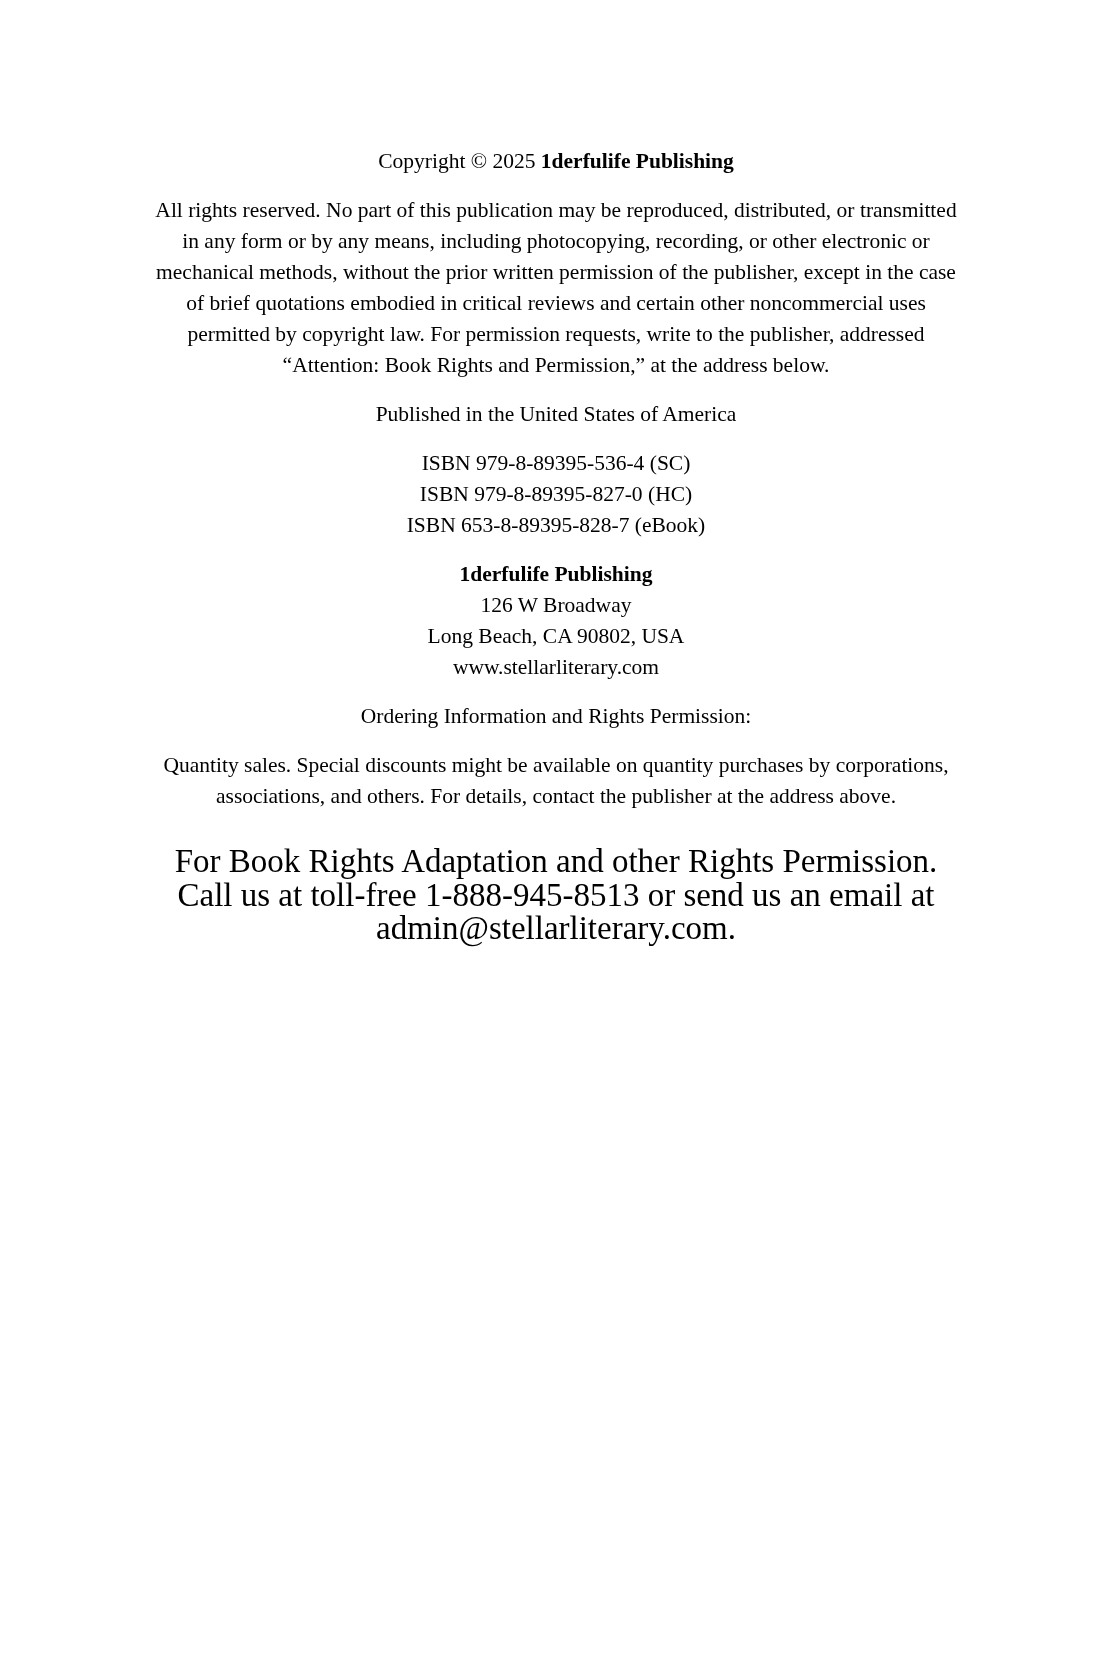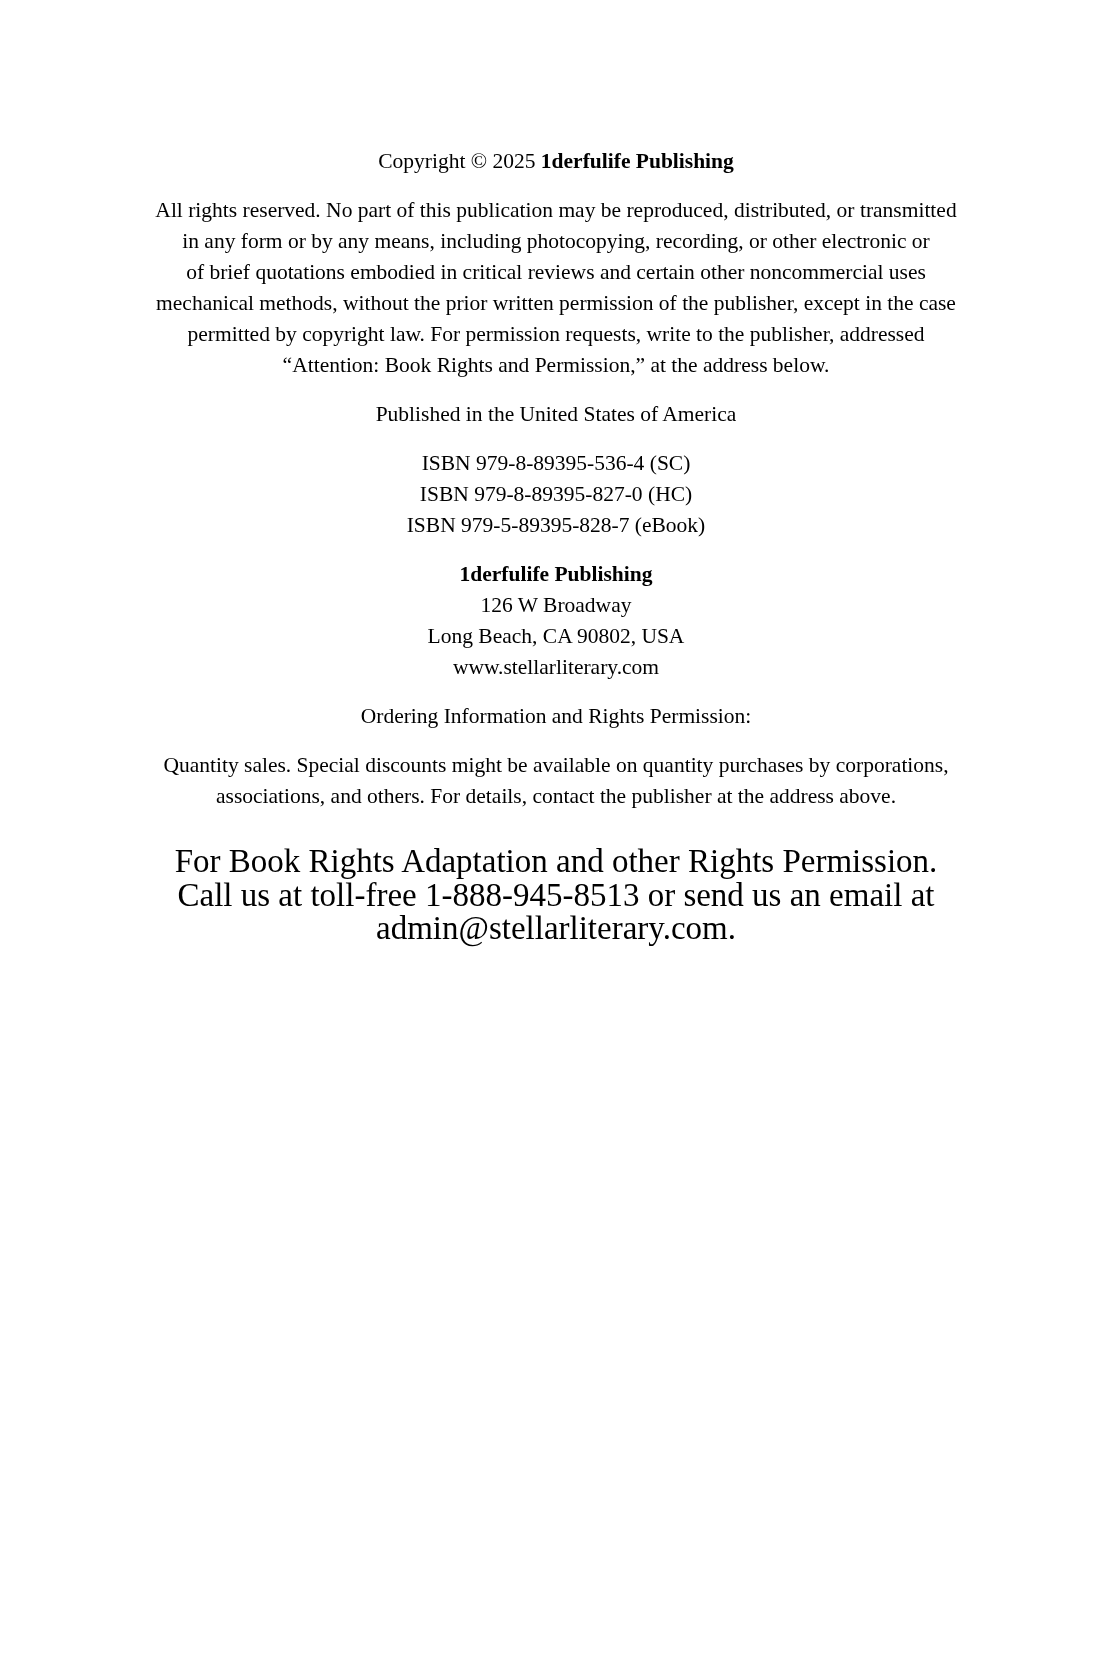--- a/index.html
+++ b/index.html
@@ -31,32 +31,32 @@
 </head>
 <body>
 
 <div class="page">
 
   <div class="first-block"><span>Copyright © 2025 </span><span class="bold">1derfulife Publishing</span></div>
 
   <div class="block">
     <div>All rights reserved. No part of this publication may be reproduced, distributed, or transmitted</div>
     <div>in any form or by any means, including photocopying, recording, or other electronic or</div>
+    <div>mechanical methods, without the prior written permission of the publisher, except in the case</div>
     <div>of brief quotations embodied in critical reviews and certain other noncommercial uses</div>
-    <div>mechanical methods, without the prior written permission of the publisher, except in the case</div>
     <div>permitted by copyright law. For permission requests, write to the publisher, addressed</div>
     <div>“Attention: Book Rights and Permission,” at the address below.</div>
   </div>
 
   <div class="block">Published in the United States of America</div>
 
   <div class="block">
     <div>ISBN 979-8-89395-536-4 (SC)</div>
     <div>ISBN 979-8-89395-827-0 (HC)</div>
-    <div>ISBN 979-5-89395-828-7 (eBook)</div>
+    <div>ISBN 653-8-89395-828-7 (eBook)</div>
   </div>
 
 
   <div class="block">
     <div class="bold">1derfulife Publishing</div>
     <div>126 W Broadway</div>
     <div>Long Beach, CA 90802, USA</div>
     <div>www.stellarliterary.com</div>
   </div>
 

